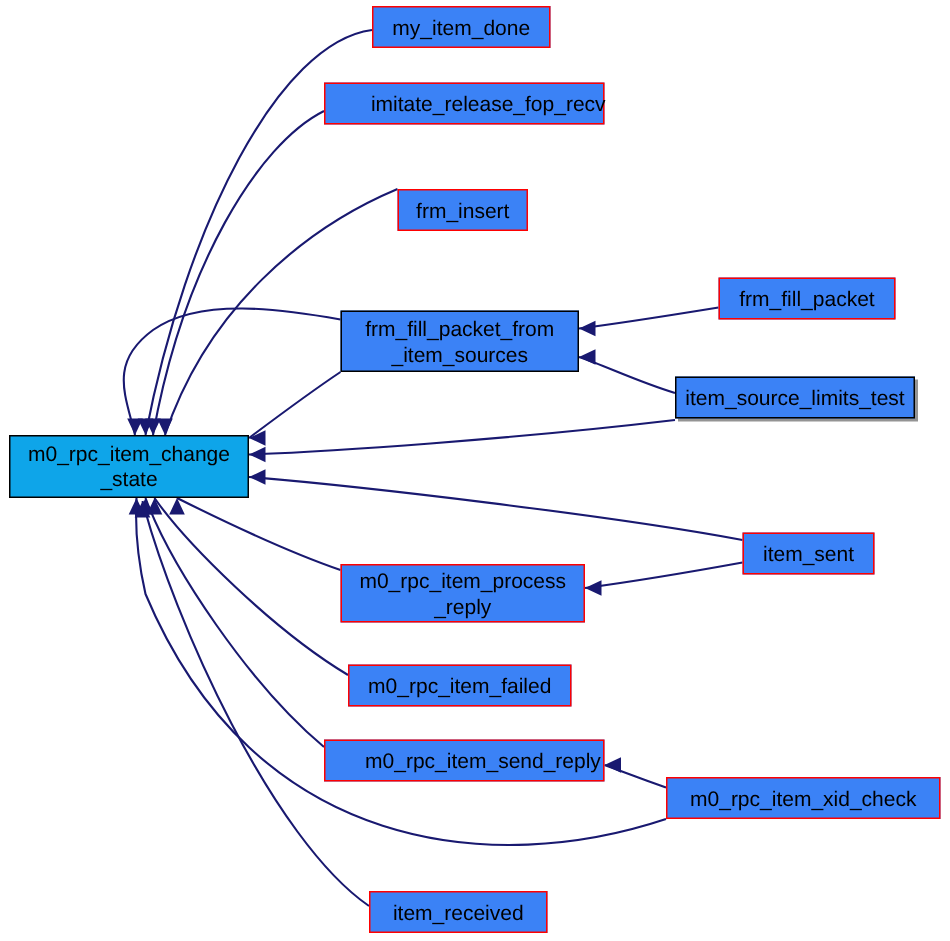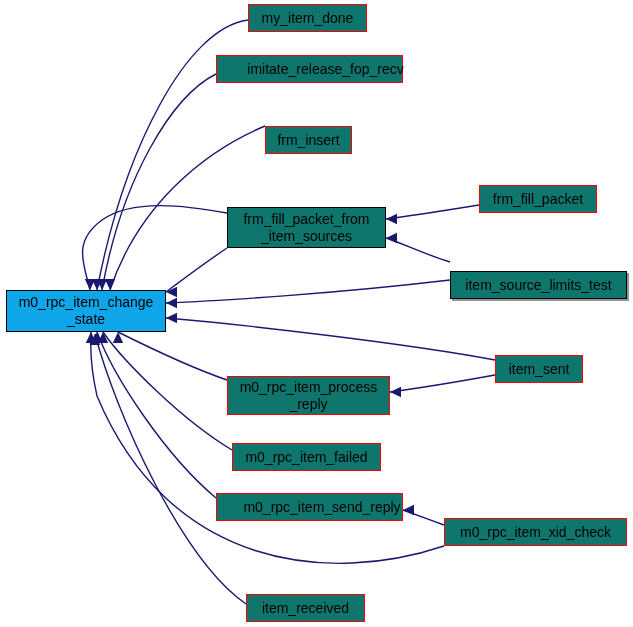--- a/index.html
+++ b/index.html
@@ -22,21 +22,21 @@
     width: 633px;
     height: 627px;
   }
   .node {
     position: absolute;
     box-sizing: border-box;
     display: flex;
     align-items: center;
     justify-content: center;
     text-align: center;
-    background: #0f766e;
+    background: #3b82f6;
     border: 1px solid #ff0000;
     color: #000000;
     font-size: 14px;
     line-height: 17px;
     letter-spacing: 0px;
     white-space: pre-line;
     z-index: 3;
   }
   .node.plain {
     border: 1px solid #000000;
@@ -95,21 +95,21 @@
 
   <div id="nodes">
       <div class="node current" style="left: 6px; top: 290px; width: 160px; height: 42px;">m0_rpc_item_change
 _state</div>
       <div class="node" style="left: 248px; top: 4px; width: 119px; height: 28px;">my_item_done</div>
       <div class="node" style="left: 216px; top: 55px; width: 187px; height: 28px; padding-left: 32px;">imitate_release_fop_recv</div>
       <div class="node" style="left: 265px; top: 106px; width: 87px; height: 28px; margin-top: 20px;">frm_insert</div>
       <div class="node" style="left: 479px; top: 185px; width: 118px; height: 28px;">frm_fill_packet</div>
       <div class="node plain" style="left: 227px; top: 207px; width: 159px; height: 41px;">frm_fill_packet_from
 _item_sources</div>
-      <div class="node plain shadow" style="left: 450px; top: 271px; width: 177px; height: 28px;">item_source_limits_test</div>
+      <div class="node plain shadow" style="left: 450px; top: 251px; width: 160px; height: 28px;">item_source_limits_test</div>
       <div class="node" style="left: 495px; top: 355px; width: 88px; height: 28px; text-align: right;">item_sent</div>
       <div class="node" style="left: 227px; top: 376px; width: 163px; height: 39px;">m0_rpc_item_process
 _reply</div>
       <div class="node" style="left: 232px; top: 443px; width: 149px; height: 28px;">m0_rpc_item_failed</div>
       <div class="node" style="left: 216px; top: 493px; width: 187px; height: 28px; padding-left: 25px;">m0_rpc_item_send_reply</div>
       <div class="node" style="left: 444px; top: 518px; width: 183px; height: 28px;">m0_rpc_item_xid_check</div>
       <div class="node" style="left: 246px; top: 594px; width: 119px; height: 28px;">item_received</div>
     </div>
 
 </div>

